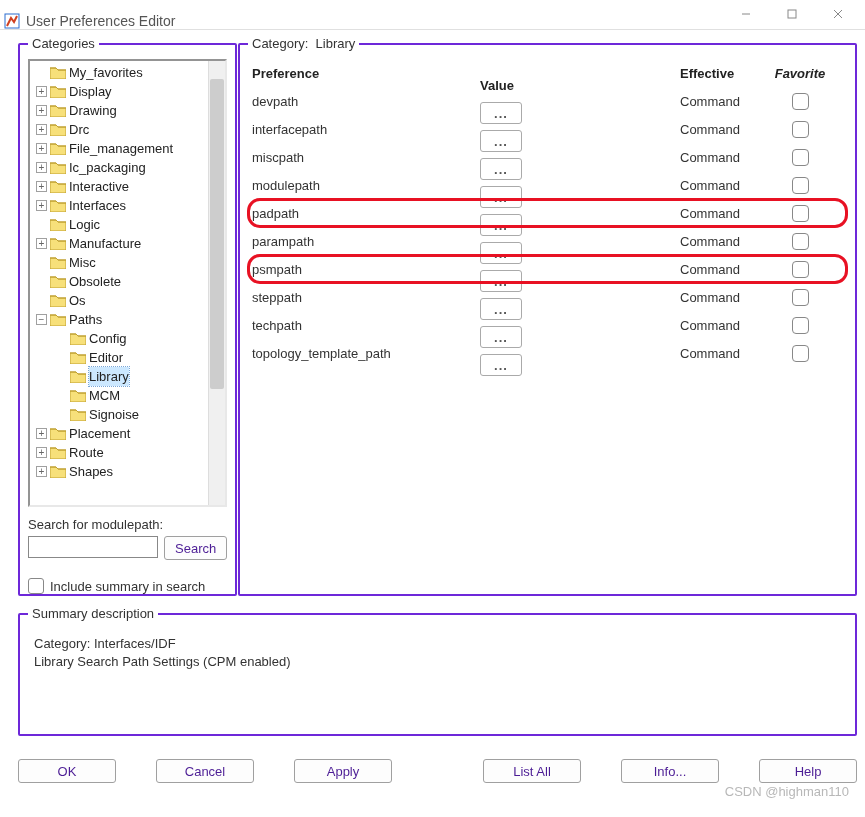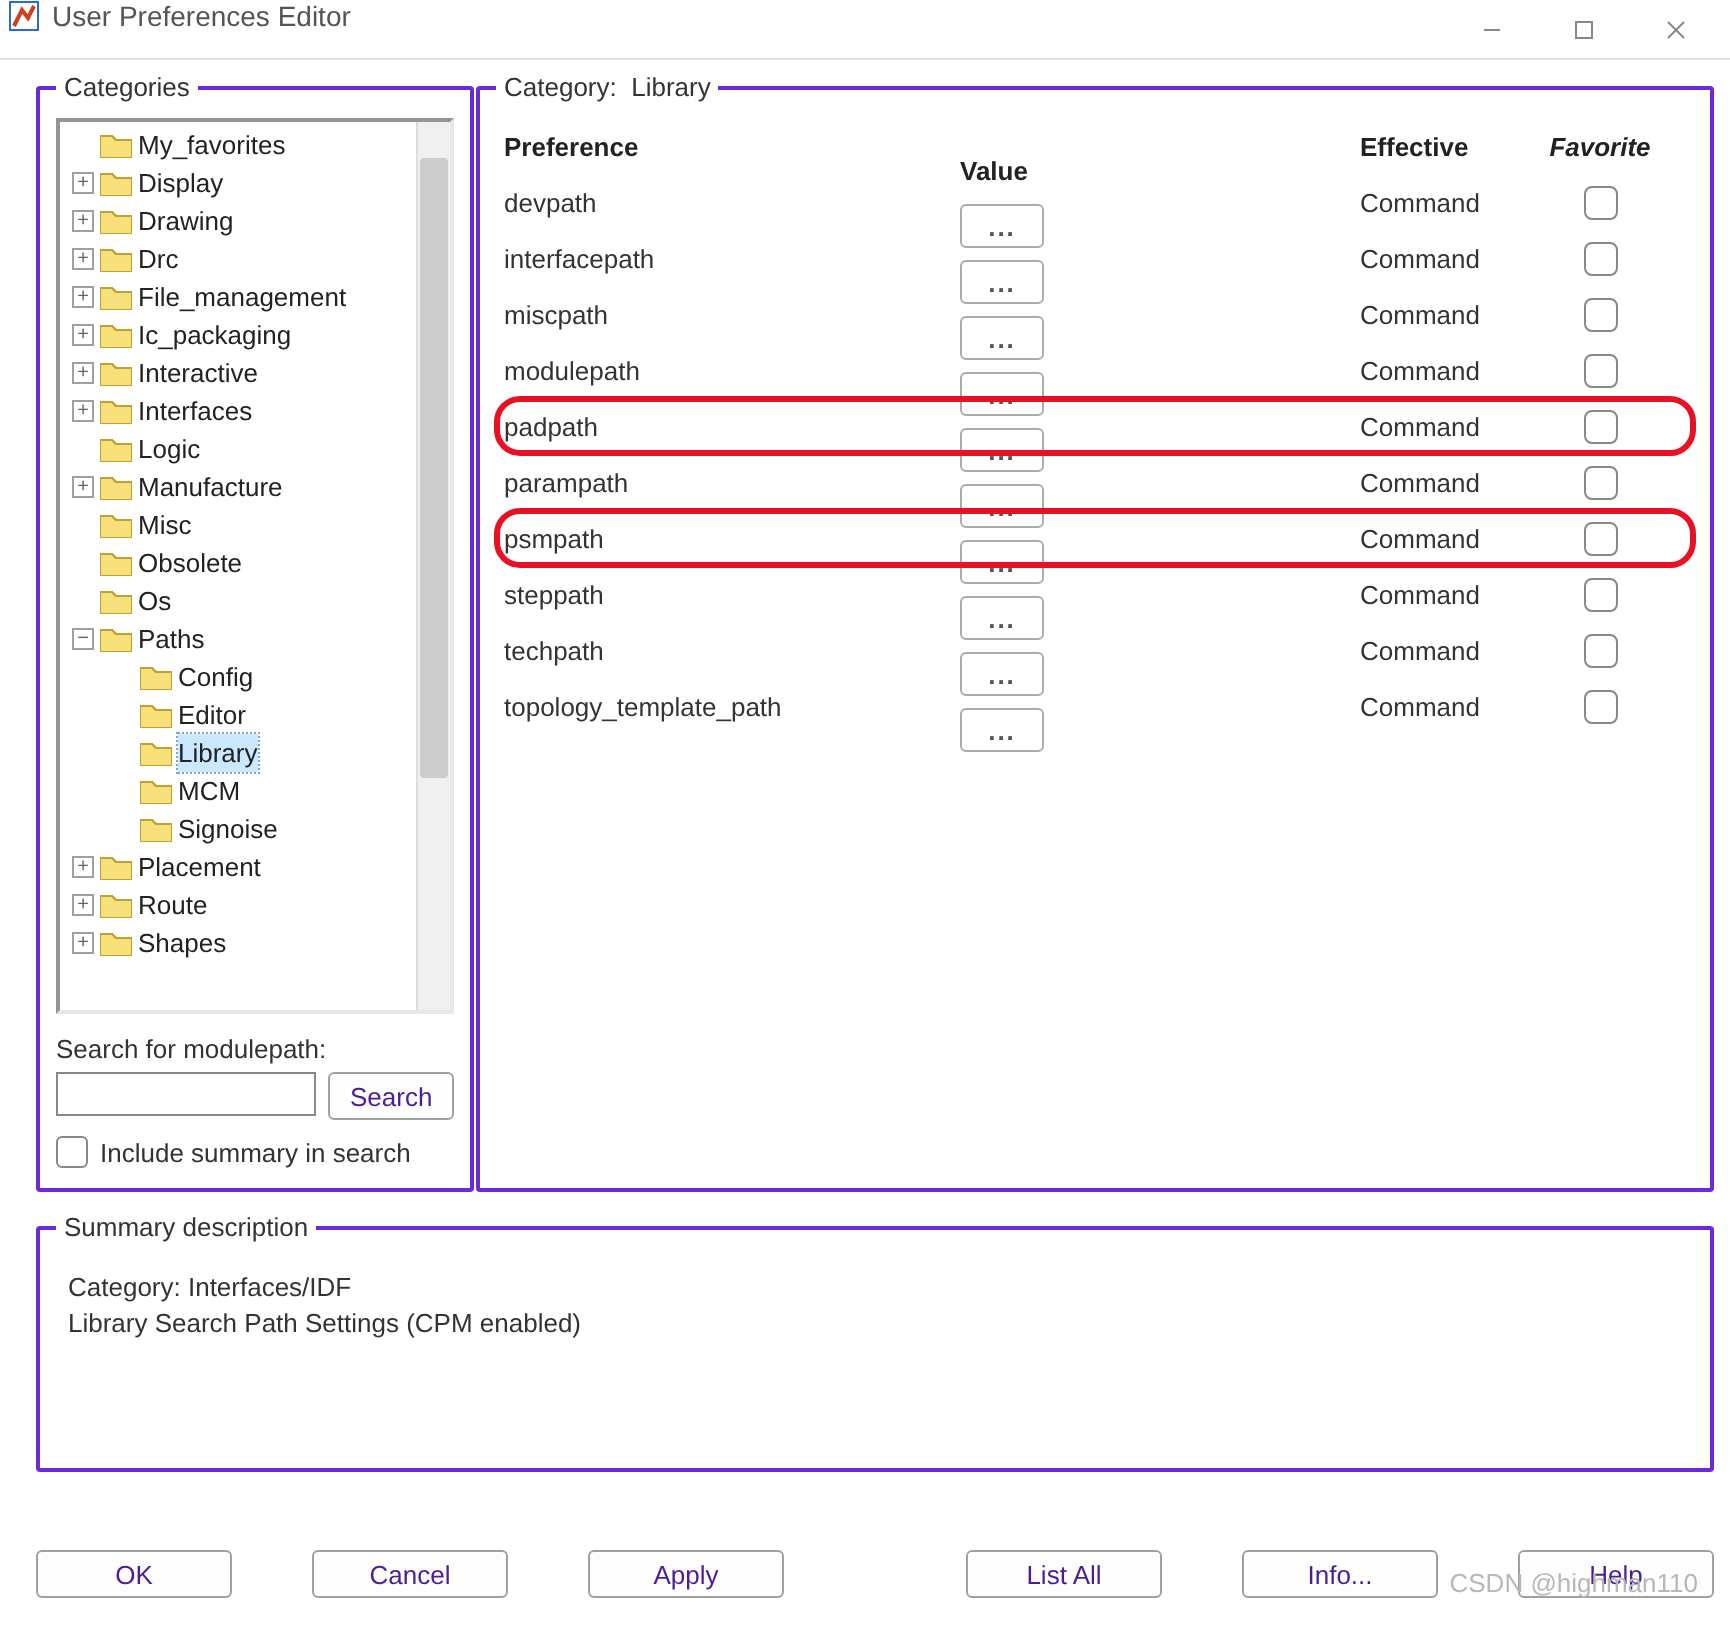--- a/index.html
+++ b/index.html
@@ -9,21 +9,21 @@
       font-size: 13px;
       color: #333;
       background: #fff;
       width: 865px;
       height: 817px;
       overflow: hidden;
     }
     .titlebar {
       height: 30px;
       display: flex;
-      align-items: flex-start;
+      align-items: flex-end;
       padding: 0 4px;
       border-bottom: 1px solid #e0e0e0;
     }
     .appicon {
       width: 16px; height: 16px; margin-right: 6px;
     }
     .titletext { flex: 1; color: #555; font-size: 14px; }
     .winbtns { display: flex; }
     .winbtn {
       width: 46px; height: 30px; display: flex; align-items: center; justify-content: center;
@@ -103,21 +103,21 @@
     }
     .btn {
       border: 1px solid #a0a0a0; border-radius: 3px;
       background: #fdfdfd;
       height: 24px;
       padding: 0 10px;
       font-size: 13px;
       color: #4c1d95;
       display:inline-flex; align-items:center; justify-content:center;
     }
-    .include-row { display: flex; align-items: center; gap: 6px; margin-top: 8px; }
+    .include-row { display: flex; align-items: center; gap: 6px; margin-top: 18px; }
     .chk {
       width: 16px; height: 16px; border: 1px solid #888; border-radius: 3px; background:#fff; flex-shrink:0;
     }
     .prefs-table { width: 100%; }
     .prefs-header, .prefs-row {
       display: flex; align-items: center; height: 28px;
     }
     .col-pref { width: 232px; padding-left: 4px;}
     .col-val { width: 200px; display:flex;margin-top:24px; }
     .col-eff { width: 90px; }
@@ -134,21 +134,21 @@
     .prefs-row.hl {
       outline: 3px solid #e81123;
       border-radius: 12px;
       outline-offset: -2px;
     }
 
     .summary-lines { padding: 6px 6px; color: #333; line-height: 1.35; }
 
     .bottom-btns {
       position: absolute;
-      left: 12px; right: 2px; bottom: 12px;
+      left: 12px; right: 2px; bottom: 28px;
       display: flex;
       gap: 40px;
       align-items: center;
     }
     .bottom-btns .spacer { flex: 1; }
     .bottom-btns .btn { width: 98px; }
     .watermark{
        position:absolute; right:10px; bottom:12px; color:#b8b8b8; font-size:13px; pointer-events:none;
     }
   </style>

